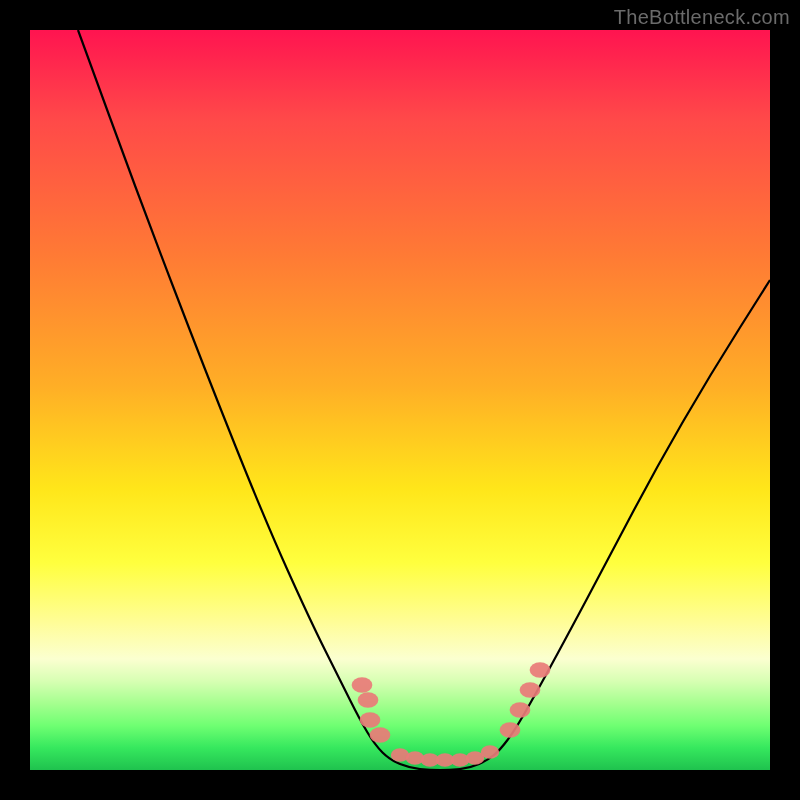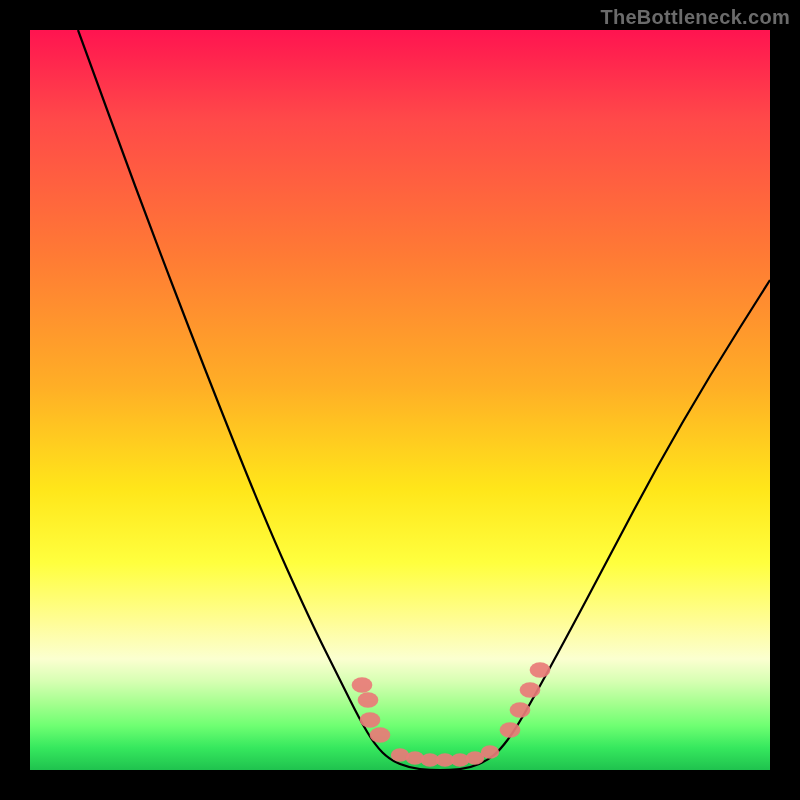--- a/index.html
+++ b/index.html
@@ -47,21 +47,21 @@
     width: 740px;
     height: 740px;
     pointer-events: none;
   }
   .watermark {
     position: absolute;
     top: 6px;
     right: 10px;
     color: #6b6b6b;
     font-size: 20px;
-    font-weight: 700;
+    font-weight: 400;
     letter-spacing: 0.3px;
     user-select: none;
   }
 </style>
 </head>
 <body>
 
 <div class="frame">
   <div class="watermark">TheBottleneck.com</div>
   <div class="plot-area">

